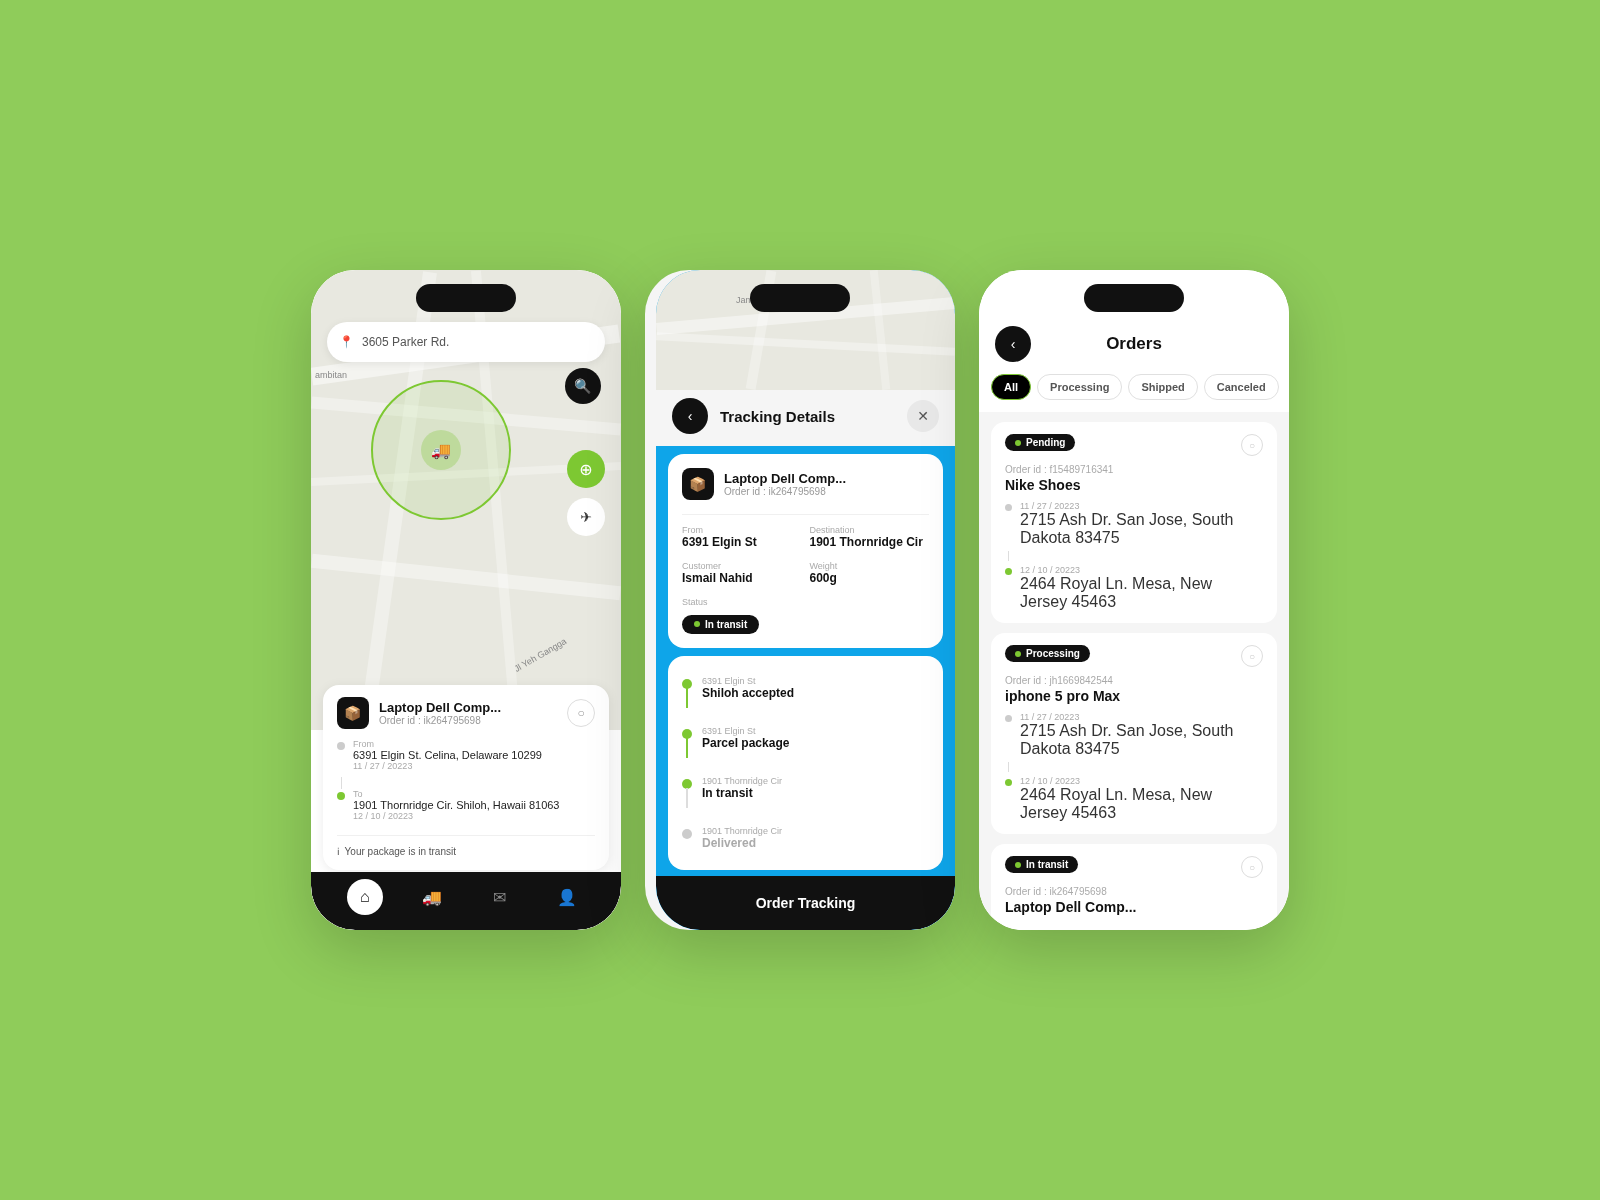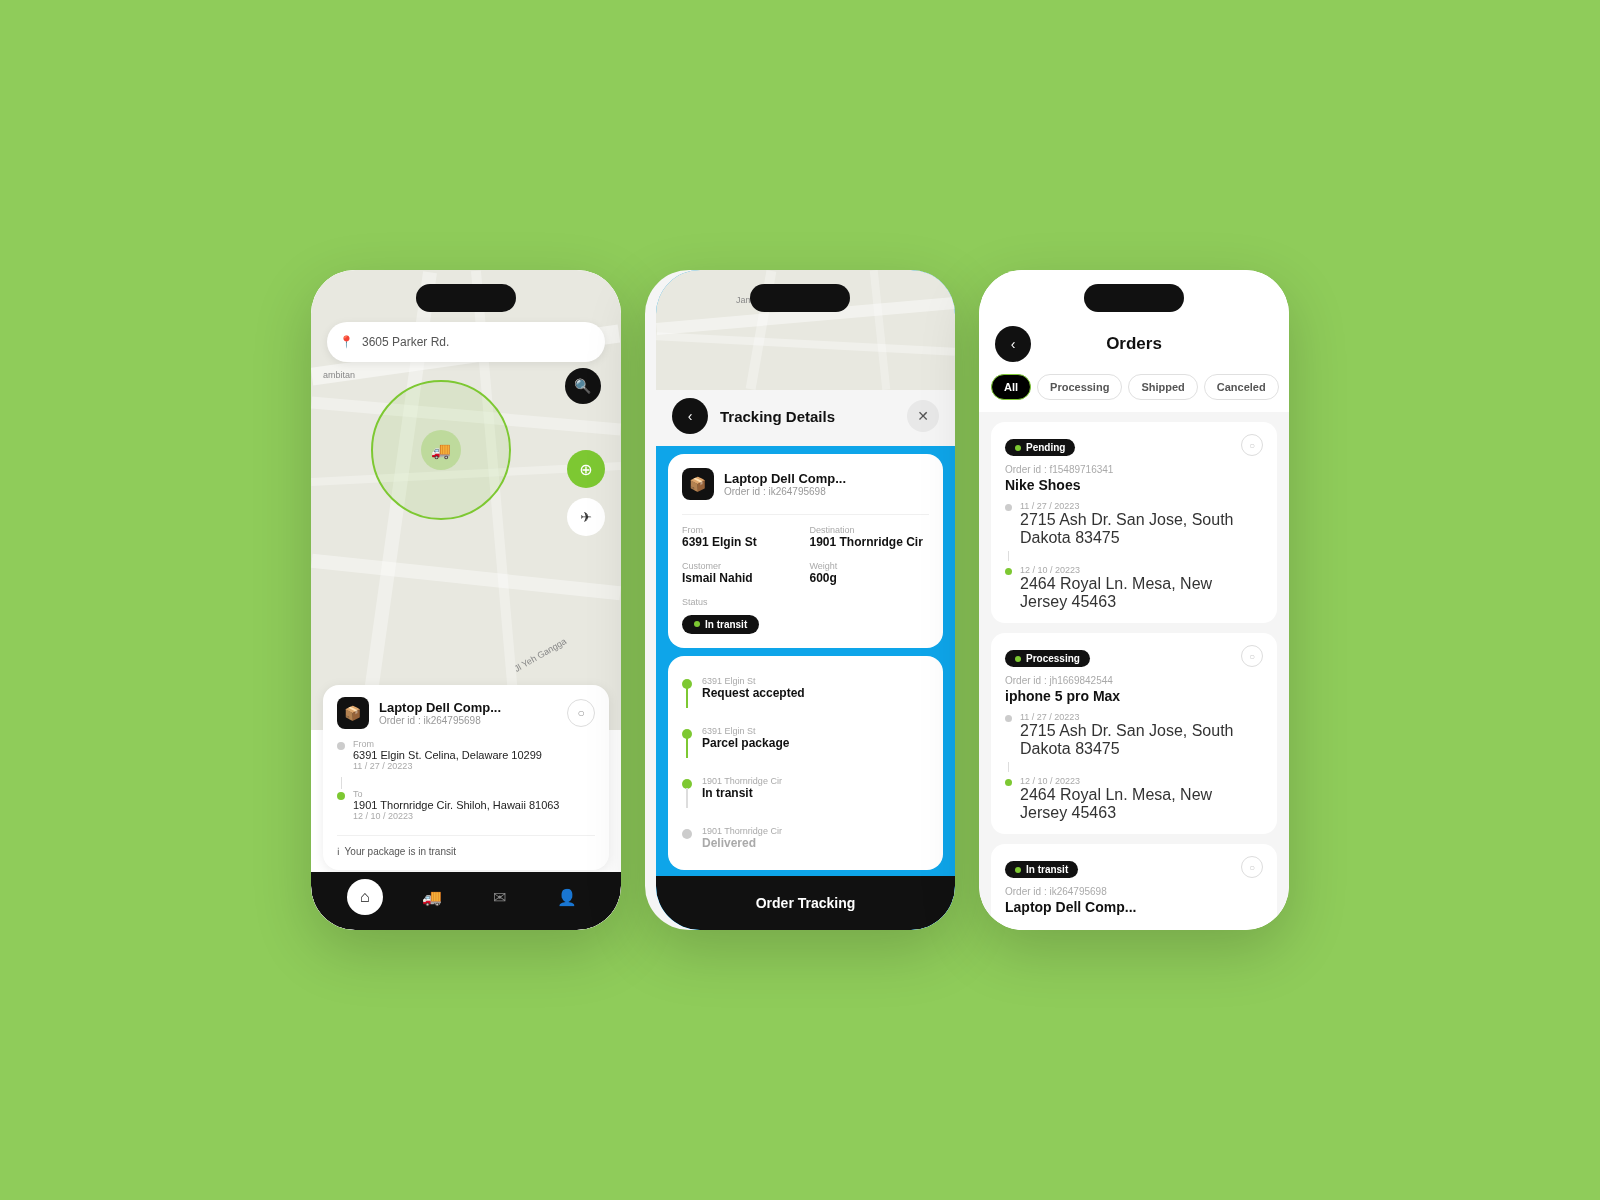--- a/index.html
+++ b/index.html
@@ -500,21 +500,21 @@
       padding-top: 10px;
       padding-bottom: 10px;
     }
     .order-card {
       background: #fff;
       border-radius: 14px;
       padding: 12px 14px;
     }
     .order-card-header {
       display: flex;
-      align-items: flex-end;
+      align-items: flex-start;
       justify-content: space-between;
       margin-bottom: 8px;
     }
     .order-status-badge {
       display: inline-flex;
       align-items: center;
       gap: 5px;
       background: #111;
       color: #fff;
       border-radius: 20px;
@@ -608,21 +608,21 @@
 
       <div class="map-bg">
 
         <div style="position:absolute;top:80px;left:0;right:0;height:18px;background:rgba(255,255,255,0.5);transform:rotate(-8deg) translateY(-4px);"></div>
         <div style="position:absolute;top:140px;left:0;right:0;height:12px;background:rgba(255,255,255,0.35);transform:rotate(5deg);"></div>
         <div style="position:absolute;top:200px;left:0;right:0;height:8px;background:rgba(255,255,255,0.3);transform:rotate(-3deg);"></div>
         <div style="position:absolute;top:300px;left:0;right:0;height:14px;background:rgba(255,255,255,0.4);transform:rotate(6deg);"></div>
         <div style="position:absolute;top:0;bottom:0;left:80px;width:14px;background:rgba(255,255,255,0.35);transform:rotate(8deg);"></div>
         <div style="position:absolute;top:0;bottom:0;left:180px;width:10px;background:rgba(255,255,255,0.3);transform:rotate(-5deg);"></div>
         <div class="map-label" style="top:65px;left:110px;">Jl. Garuda</div>
-        <div class="map-label" style="top:100px;left:12px;">ambitan</div>
+        <div class="map-label" style="top:100px;left:4px;">ambitan</div>
         <div class="map-label" style="top:380px;left:200px;transform:rotate(-30deg);">Jl Yeh Gangga</div>
 
         <div class="search-bar">
           <span class="location-pin">📍</span>
           <span class="search-text">3605 Parker Rd.</span>
           <div class="search-icon-wrap">
             <span>🔍</span>
           </div>
         </div>
 
@@ -744,21 +744,21 @@
           </div>
         </div>
       </div>
 
       <div class="tracking-steps">
         <div class="step-item">
           <div class="step-dot done"></div>
           <div class="step-connector done"></div>
           <div>
             <div class="step-location">6391 Elgin St</div>
-            <div class="step-action">Request accepted</div>
+            <div class="step-action">Shiloh accepted</div>
           </div>
         </div>
         <div class="step-item" style="margin-top:14px;">
           <div class="step-dot done"></div>
           <div class="step-connector done"></div>
           <div>
             <div class="step-location">6391 Elgin St</div>
             <div class="step-action">Parcel package</div>
           </div>
         </div>

